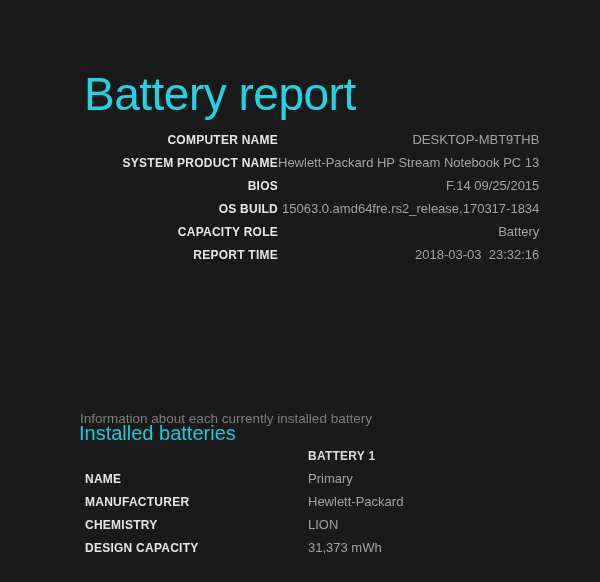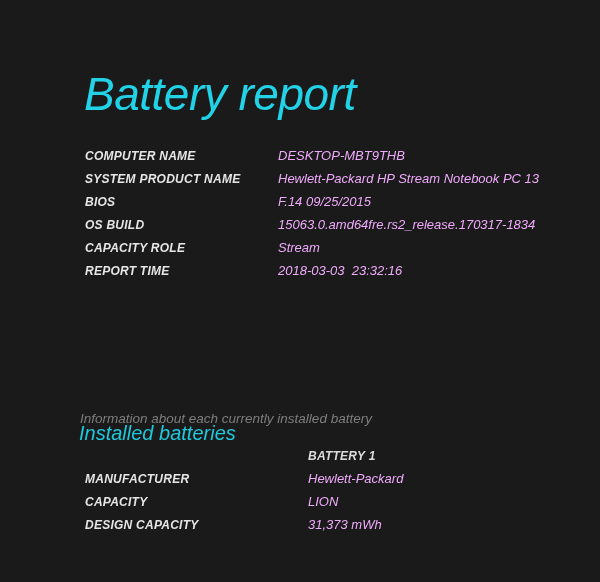--- a/index.html
+++ b/index.html
@@ -13,21 +13,20 @@
     font-family: "Liberation Sans", sans-serif;
     overflow: hidden;
     -webkit-font-smoothing: antialiased;
   }
 
   .page {
     position: relative;
     width: 540px;
     height: 582px;
     box-sizing: border-box;
-    font-style: italic;
   }
 
   
   .report-title {
     position: absolute;
     left: 84px;
     top: 38px;
     font-size: 46px;
     font-weight: 400;
     letter-spacing: -0.5px;
@@ -51,35 +50,35 @@
   .info-table tr { height: 23px; }
 
   .cell-label {
     color: #e6e6e6;
     font-weight: 700;
     font-size: 12px;
     letter-spacing: 0.25px;
     padding-top: 4px !important;
   }
   .cell-value {
-    color: #f0abfc;
+    color: #a3a3a3;
     font-weight: 400;
     font-size: 13px;
     padding-top: 3px !important;
   }
   .cell-colhead {
     color: #dcdcdc;
     font-weight: 700;
     font-size: 12px;
     letter-spacing: 0.25px;
     padding-top: 4px !important;
   }
 
   
-  #system-info-table { left: 85px; top: 146px; }
+  #system-info-table { left: 85px; top: 130px; text-align: right; }
   #system-info-table .col-label { width: 193px; }
 
   
   .section-heading {
     position: absolute;
     left: 79px;
     top: 386px;
     font-size: 20px;
     font-weight: 400;
     color: #1fc8dc;
@@ -126,21 +125,21 @@
       <tr>
         <td class="cell-label">BIOS</td>
         <td class="cell-value">F.14 09/25/2015</td>
       </tr>
       <tr>
         <td class="cell-label">OS BUILD</td>
         <td class="cell-value">15063.0.amd64fre.rs2_release.170317-1834</td>
       </tr>
       <tr>
         <td class="cell-label">CAPACITY ROLE</td>
-        <td class="cell-value">Stream</td>
+        <td class="cell-value">Battery</td>
       </tr>
       <tr>
         <td class="cell-label">REPORT TIME</td>
         <td class="cell-value">2018-03-03  23:32:16</td>
       </tr>
     </tbody>
   </table>
 
   <h2 class="section-heading">Installed batteries</h2>
 
@@ -152,25 +151,29 @@
       <col class="col-value">
     </colgroup>
     <thead>
       <tr>
         <td class="cell-label"></td>
         <td class="cell-colhead">BATTERY 1</td>
       </tr>
     </thead>
     <tbody>
       <tr>
+        <td class="cell-label">NAME</td>
+        <td class="cell-value">Primary</td>
+      </tr>
+      <tr>
         <td class="cell-label">MANUFACTURER</td>
         <td class="cell-value">Hewlett-Packard</td>
       </tr>
       <tr>
-        <td class="cell-label">CAPACITY</td>
+        <td class="cell-label">CHEMISTRY</td>
         <td class="cell-value">LION</td>
       </tr>
       <tr>
         <td class="cell-label">DESIGN CAPACITY</td>
         <td class="cell-value">31,373 mWh</td>
       </tr>
     </tbody>
   </table>
 
 </div>

